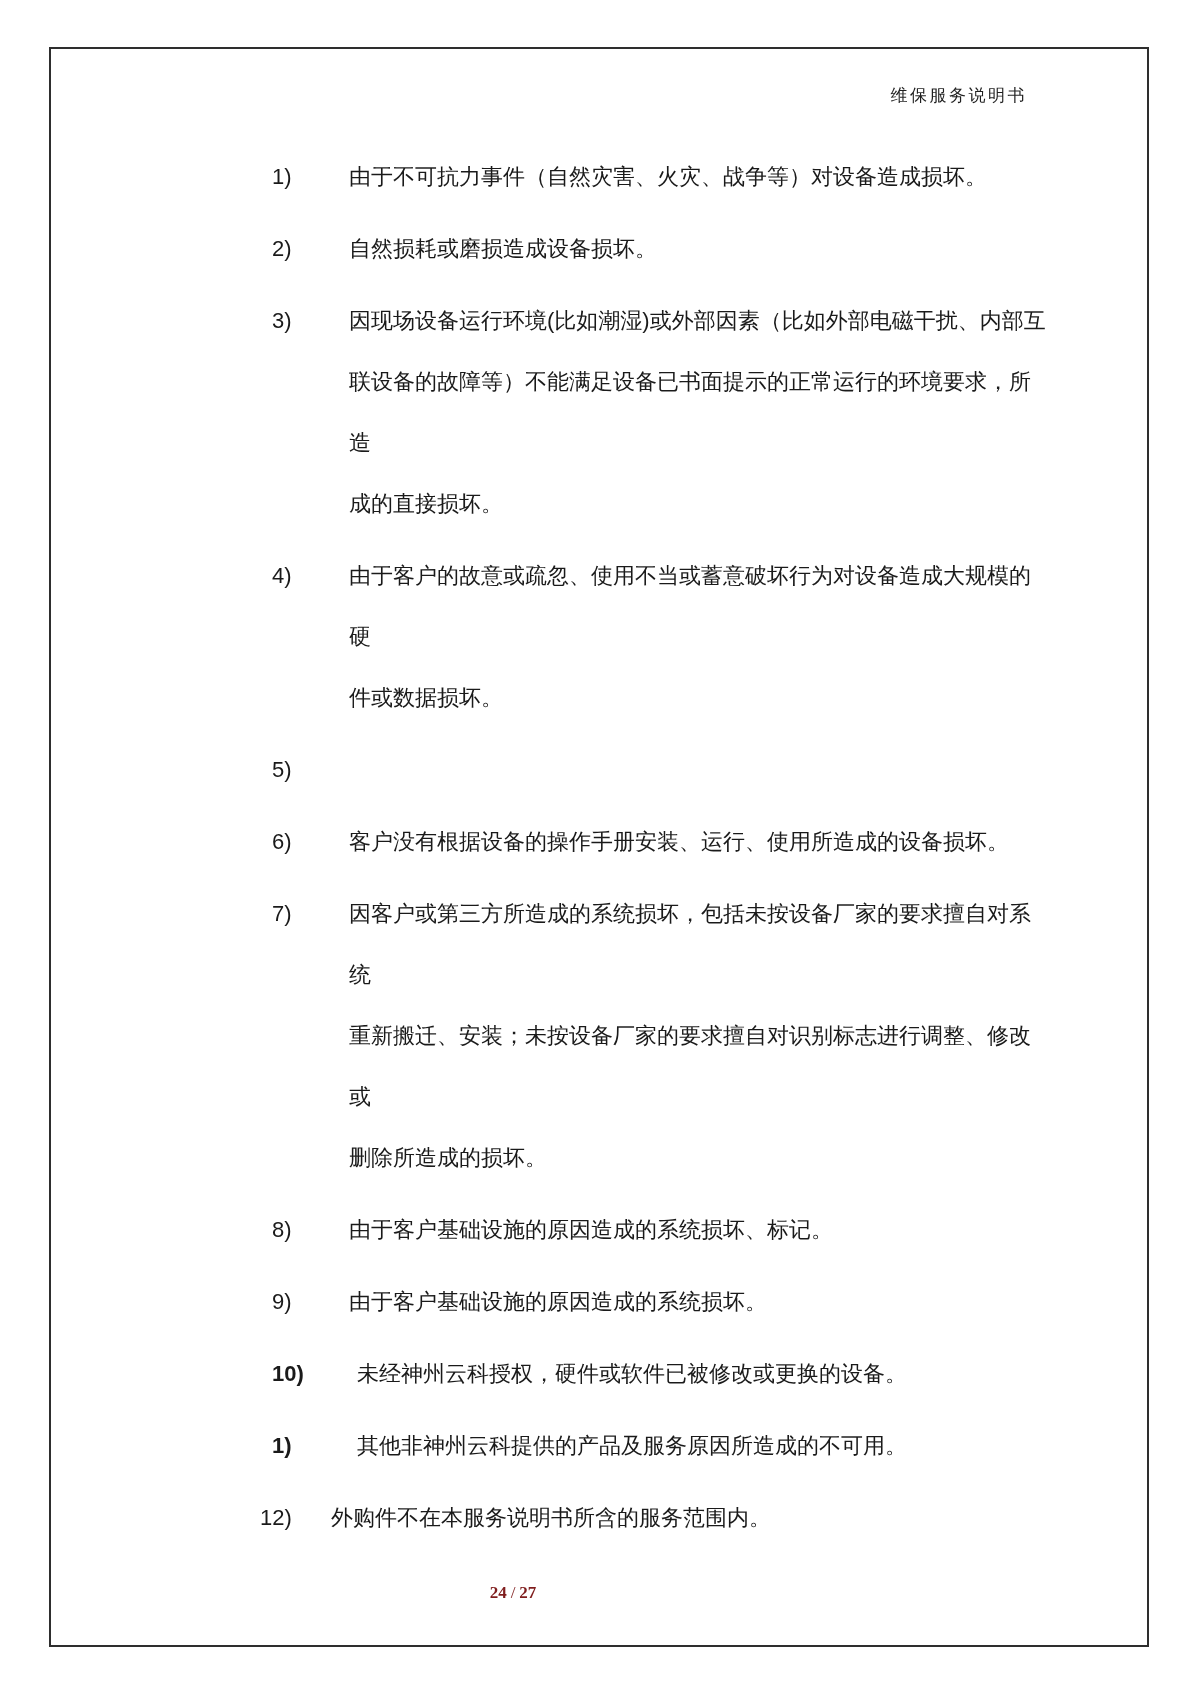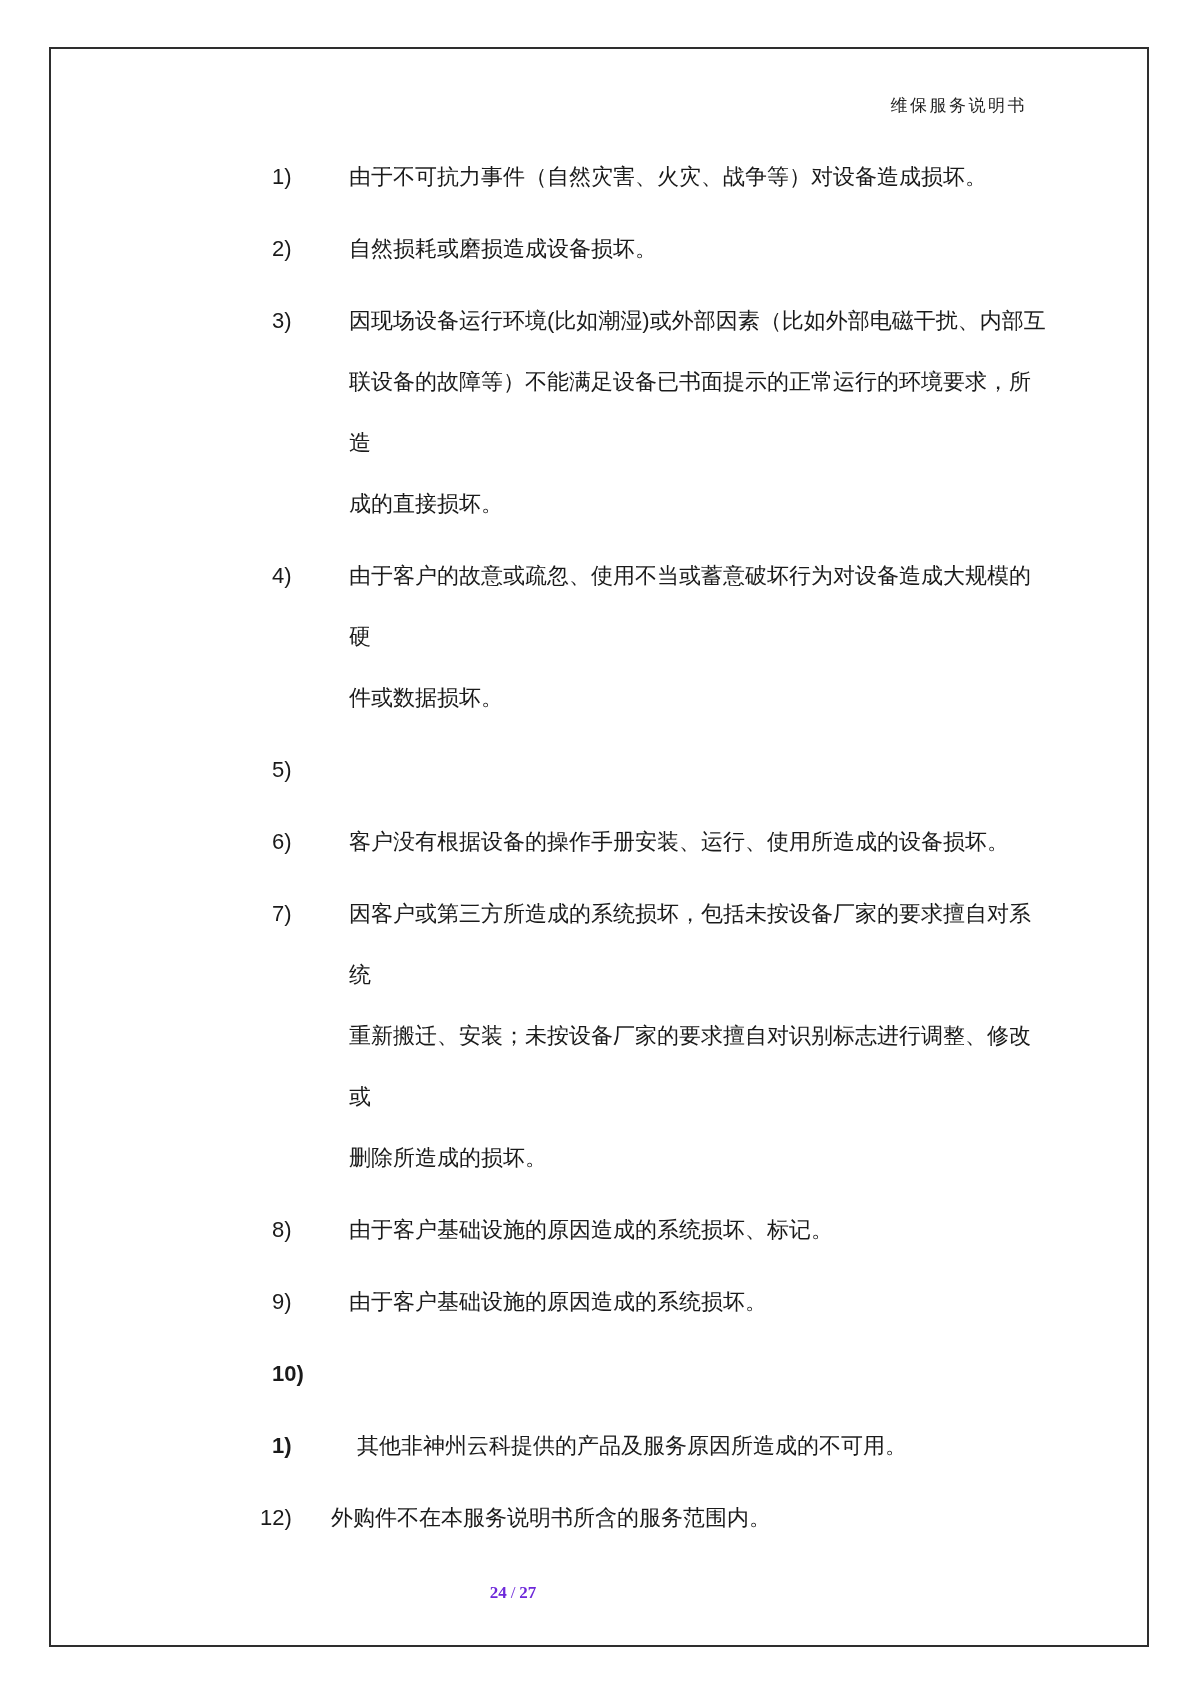--- a/index.html
+++ b/index.html
@@ -23,21 +23,21 @@
     left: 49px;
     top: 47px;
     width: 1100px;
     height: 1600px;
     border: 2px solid #2e2e2e;
     box-sizing: border-box;
     pointer-events: none;
   }
   .doc-header-title {
     position: absolute;
-    top: 94px;
+    top: 84px;
     right: 173px;
     font-family: "Liberation Serif", "DejaVu Serif", serif;
     font-size: 17px;
     letter-spacing: 2.5px;
     color: #1f1f1f;
   }
   .content {
     position: absolute;
     top: 146px;
     left: 0;
@@ -73,21 +73,21 @@
     margin-left: 40px;
   }
   .page-footer {
     position: absolute;
     top: 1583px;
     left: 49px;
     width: 928px;
     text-align: center;
     font-family: "Liberation Serif", "DejaVu Serif", serif;
     font-size: 17px;
-    color: #6d28d9;
+    color: #7f1d1d;
   }
   .page-footer .pg {
     font-weight: bold;
   }
   .page-footer .sep {
     font-weight: normal;
     padding: 0 4px;
   }
 </style>
 </head>
@@ -145,20 +145,21 @@
       <span class="txt">由于客户基础设施的原因造成的系统损坏、标记。</span>
     </div>
 
     <div class="sub-item">
       <span class="num">9)</span>
       <span class="txt">由于客户基础设施的原因造成的系统损坏。</span>
     </div>
 
     <div class="sub-item wide-num">
       <span class="num">10)</span>
+      <span class="txt">未经神州云科授权，硬件或软件已被修改或更换的设备。</span>
     </div>
 
     <div class="sub-item wide-num">
       <span class="num">1)</span>
       <span class="txt">其他非神州云科提供的产品及服务原因所造成的不可用。</span>
     </div>
 
     <div class="sub-item tight">
       <span class="num">12)</span>
       <span class="txt">外购件不在本服务说明书所含的服务范围内。</span>

